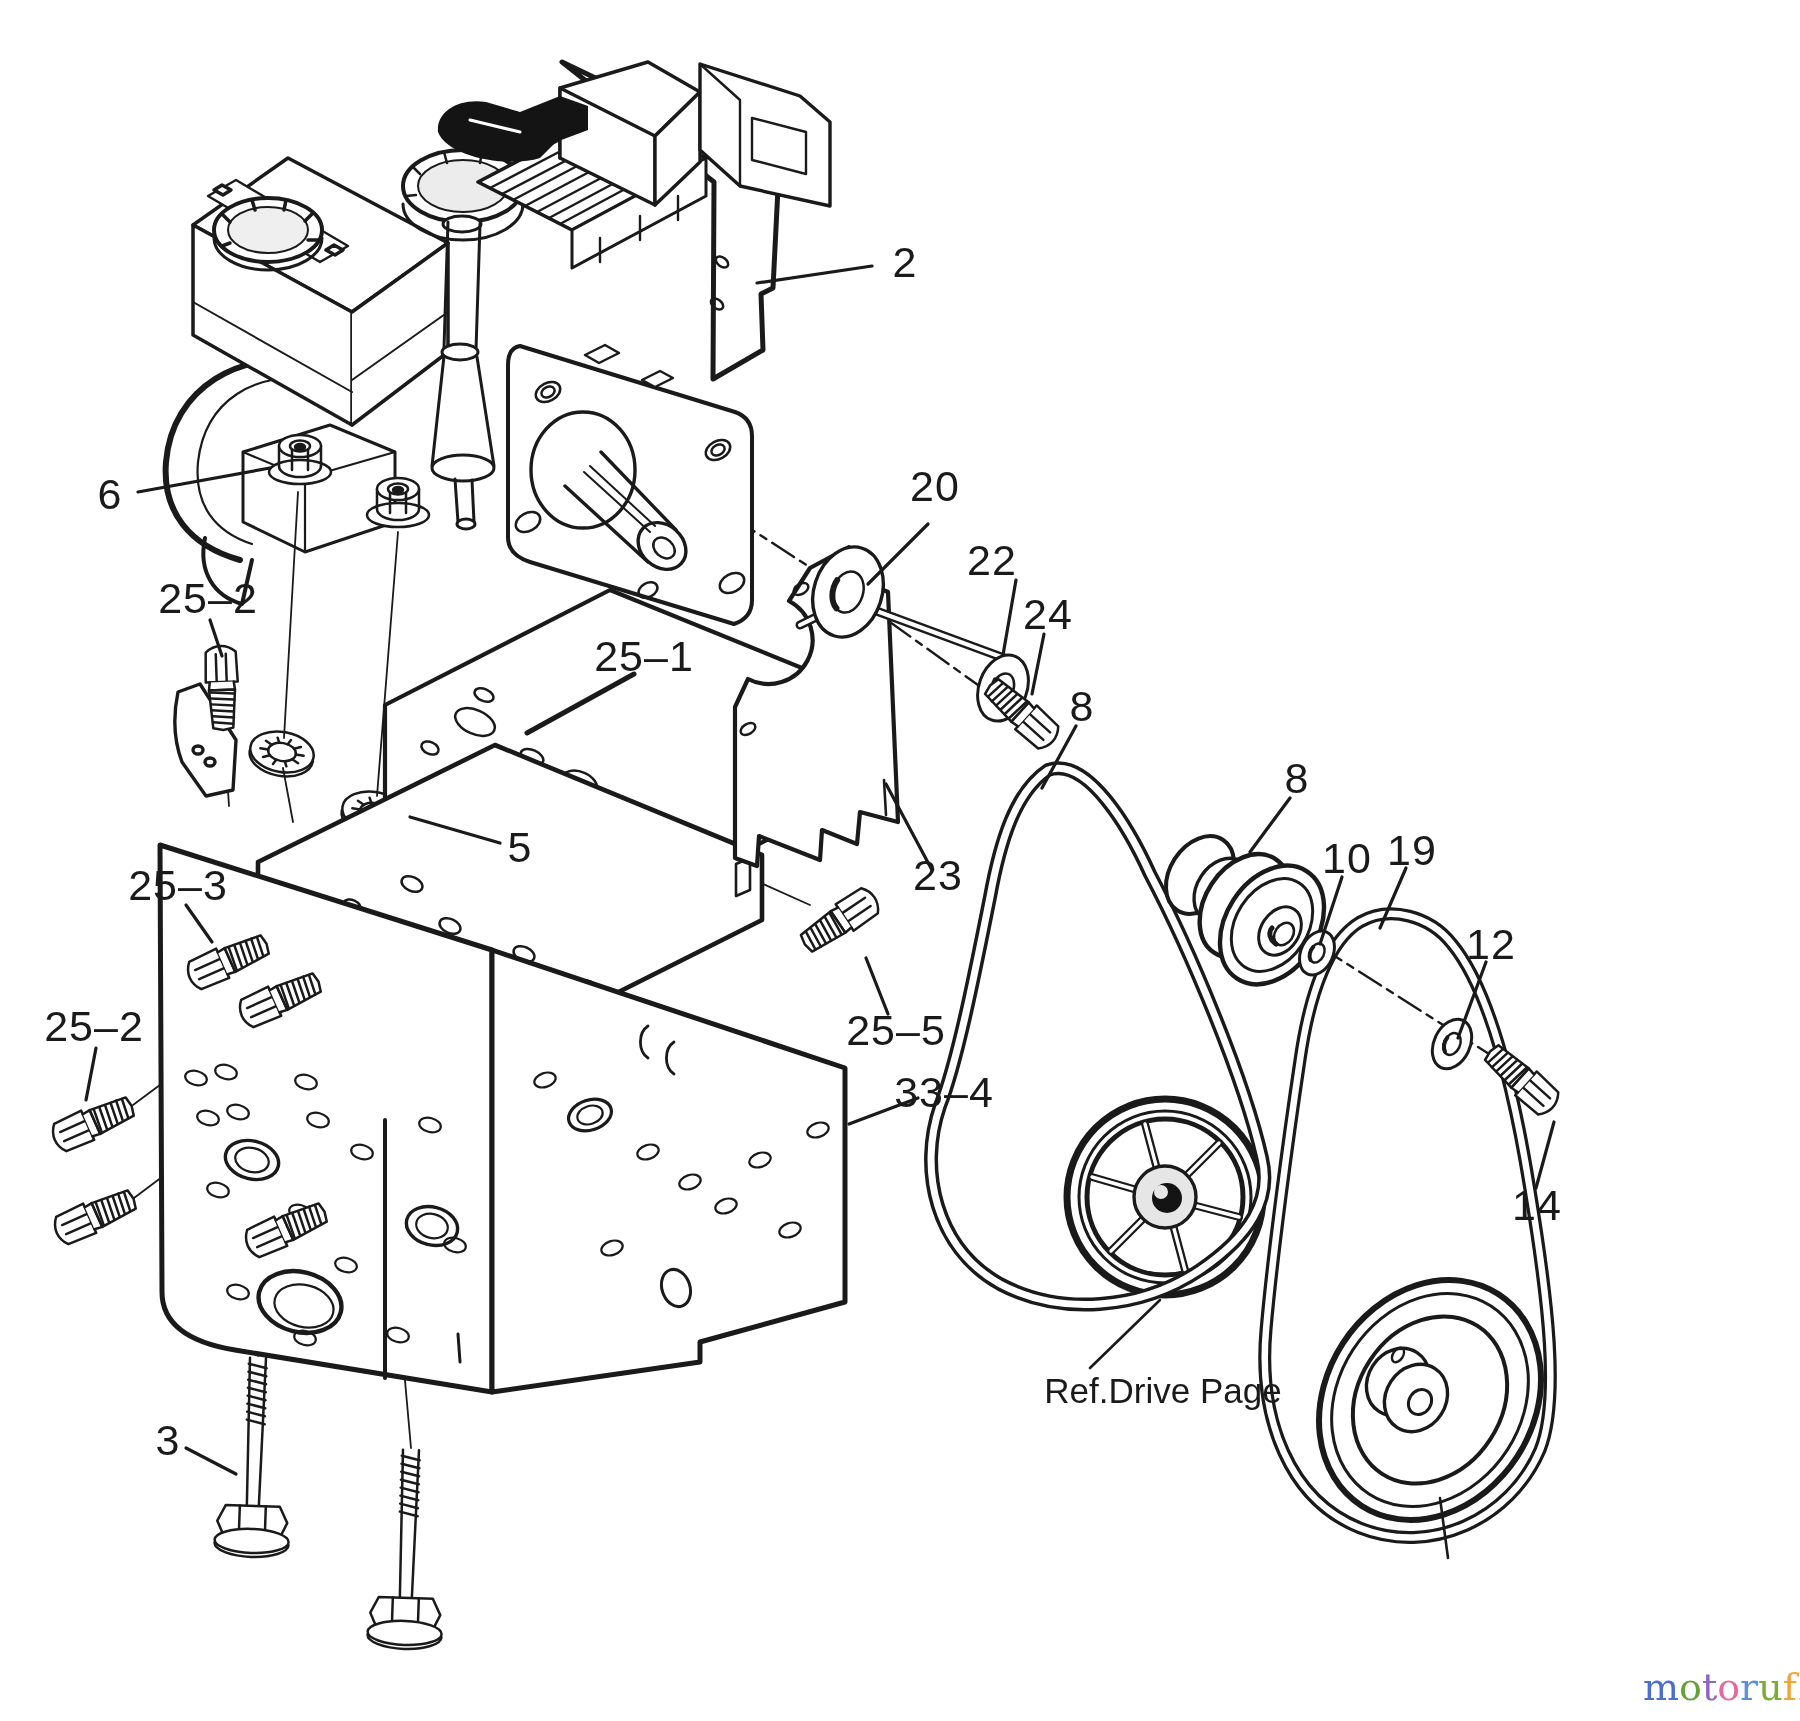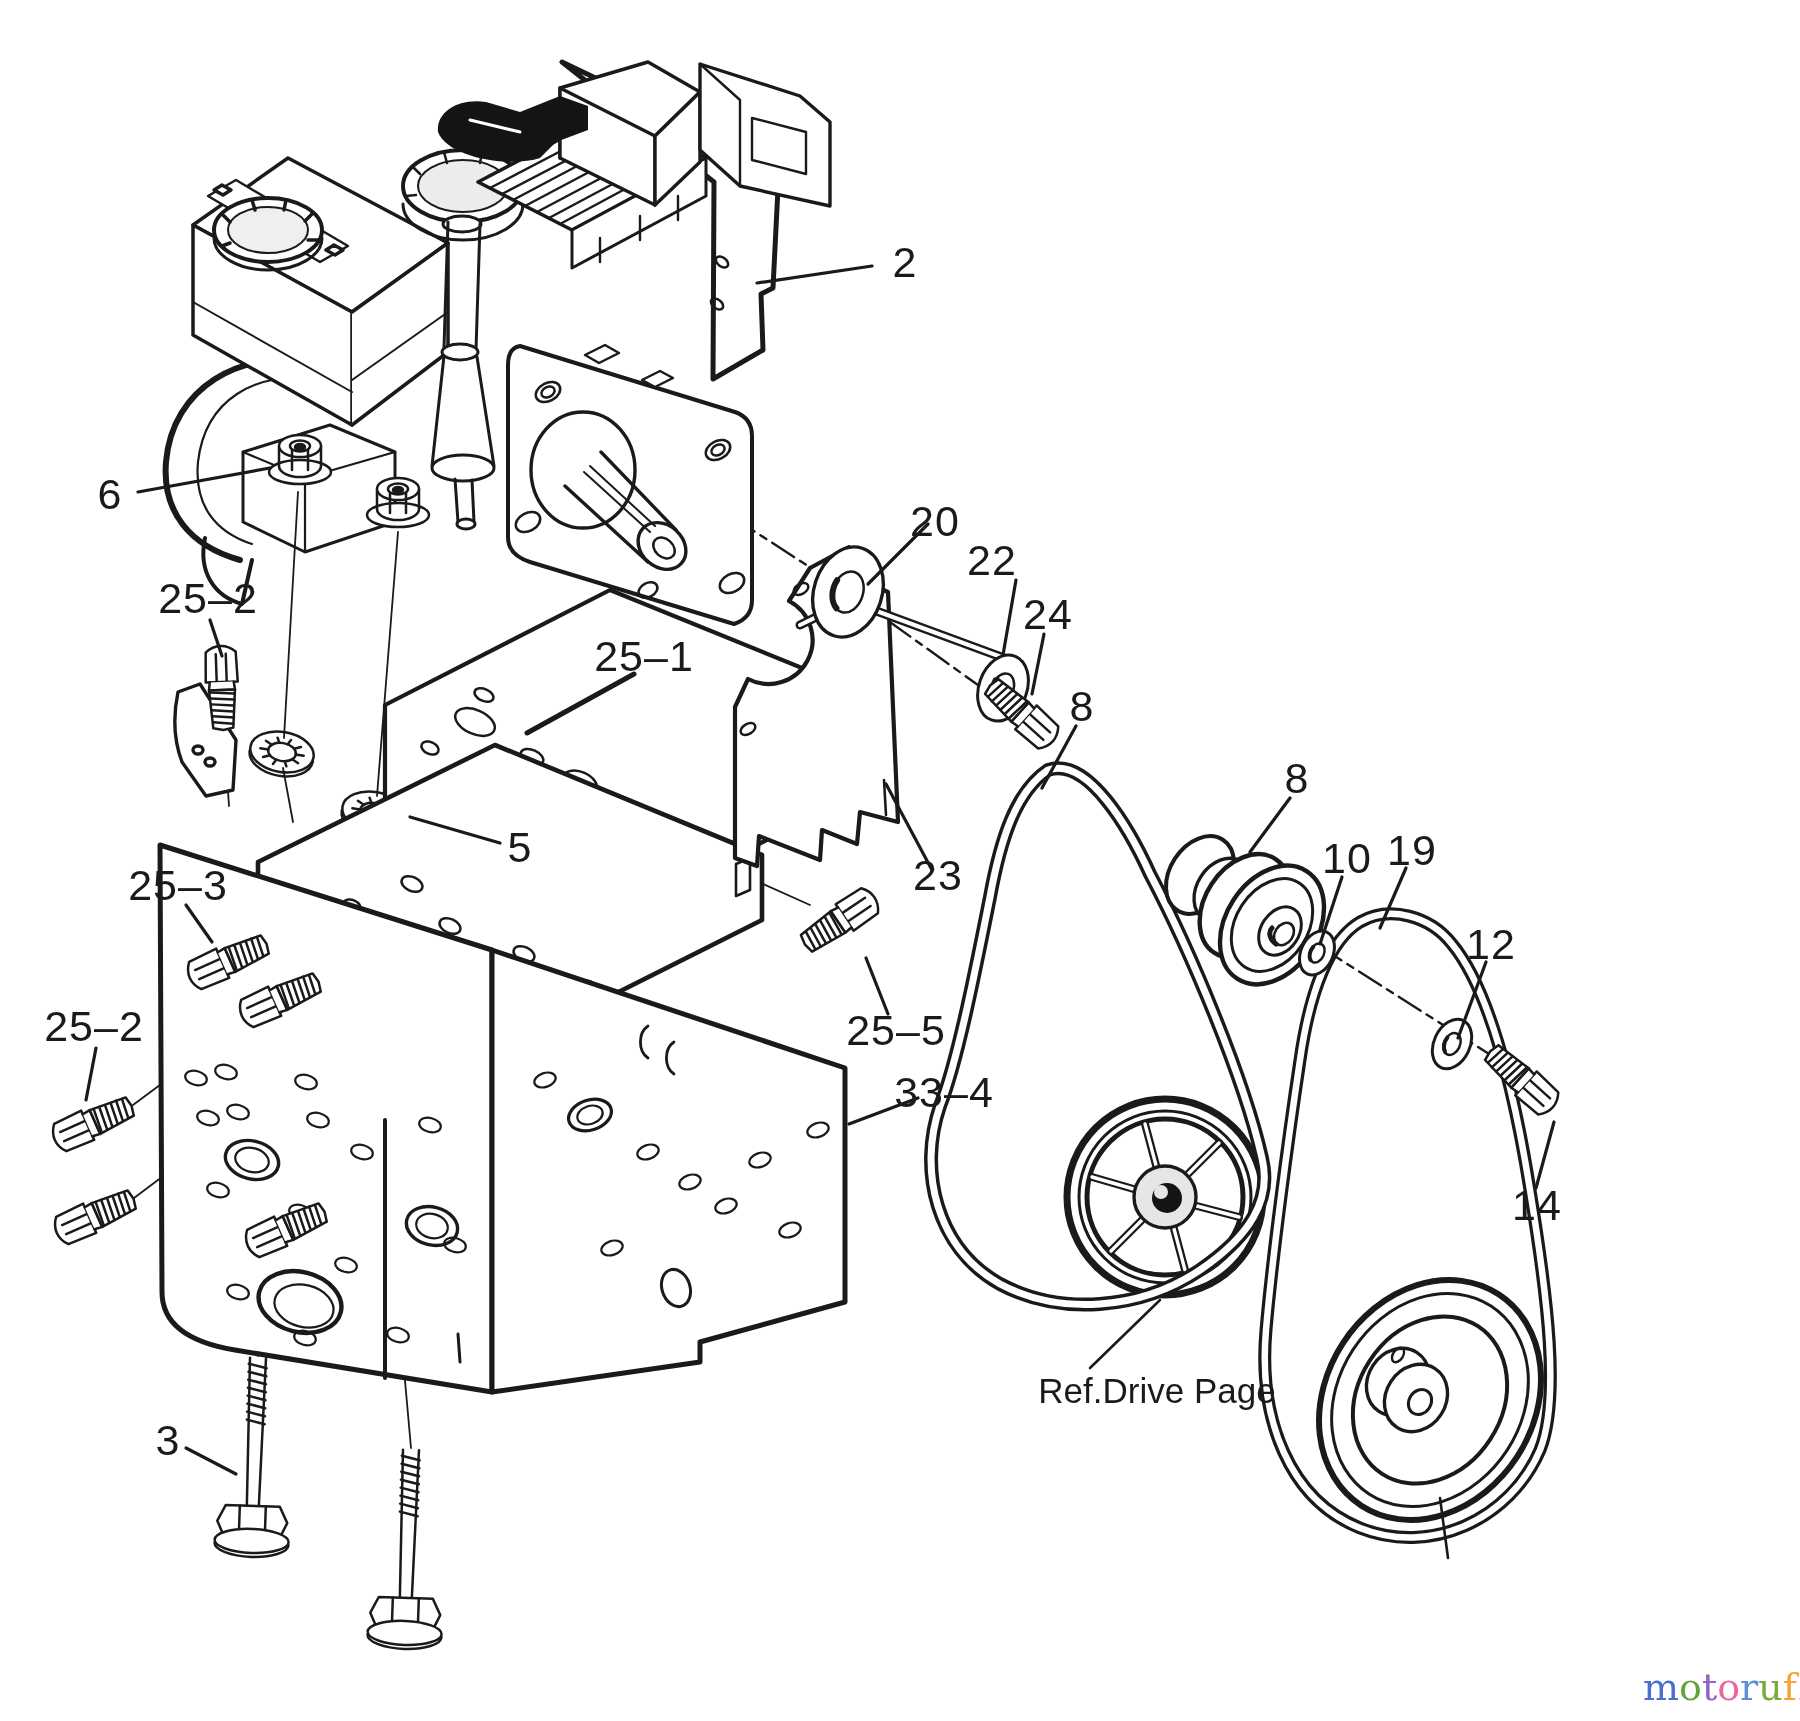--- a/index.html
+++ b/index.html
@@ -10,21 +10,21 @@
   }
   #stage svg { position:absolute; left:0; top:0; }
   .plbl {
     position:absolute; transform:translate(-50%,-50%);
     font:400 43px/1 "Liberation Sans", sans-serif;
     color:#1a1a1a; white-space:nowrap; letter-spacing:1px;
   }
   .ref {
     position:absolute; transform:translate(-50%,-50%);
     font:400 35px/1 "Liberation Sans", sans-serif;
-    color:#1a1a1a; white-space:nowrap;
+    color:#1a1a1a; white-space:nowrap;margin-left:6px;
   }
   .wm {
     position:absolute; left:1643px; top:1668px;
     display:flex; align-items:baseline;
     font-family:"DejaVu Serif", serif; font-size:38px; line-height:1;
     letter-spacing:0px; white-space:nowrap;
   }
   .wm .suffix { font-size:19px; margin-left:1px; }
 </style>
 </head>
@@ -459,21 +459,21 @@
     <line x1="1090" y1="1368" x2="1160" y2="1300" stroke-width="2.6"></line>
     <line x1="1448" y1="1558" x2="1440" y2="1498" stroke-width="2.6"></line>
   </g>
 </g>
 </svg>
 
 <div class="plbl" style="left:905px;top:262px">2</div>
 <div class="plbl" style="left:110px;top:494px">6</div>
 <div class="plbl" style="left:208px;top:598px">25–2</div>
 <div class="plbl" style="left:644px;top:656px">25–1</div>
-<div class="plbl" style="left:935px;top:521px">20</div>
+<div class="plbl" style="left:935px;top:486px">20</div>
 <div class="plbl" style="left:992px;top:560px">22</div>
 <div class="plbl" style="left:1048px;top:614px">24</div>
 <div class="plbl" style="left:1082px;top:706px">8</div>
 <div class="plbl" style="left:1297px;top:778px">8</div>
 <div class="plbl" style="left:1347px;top:858px">10</div>
 <div class="plbl" style="left:1412px;top:850px">19</div>
 <div class="plbl" style="left:1491px;top:944px">12</div>
 <div class="plbl" style="left:520px;top:847px">5</div>
 <div class="plbl" style="left:178px;top:885px">25–3</div>
 <div class="plbl" style="left:938px;top:875px">23</div>

